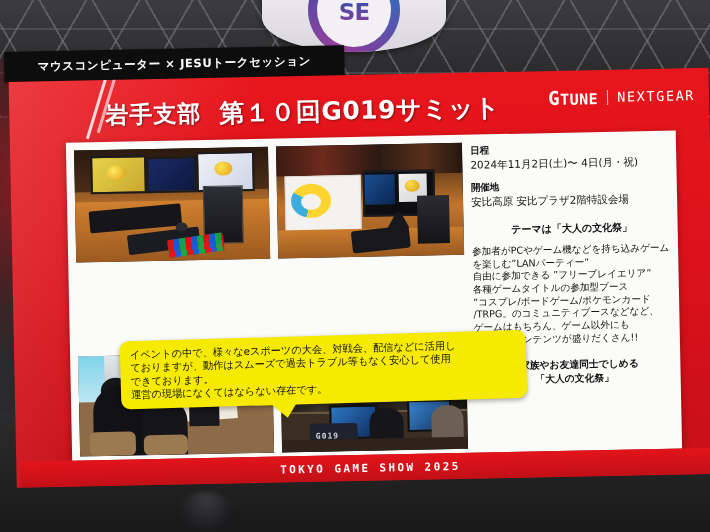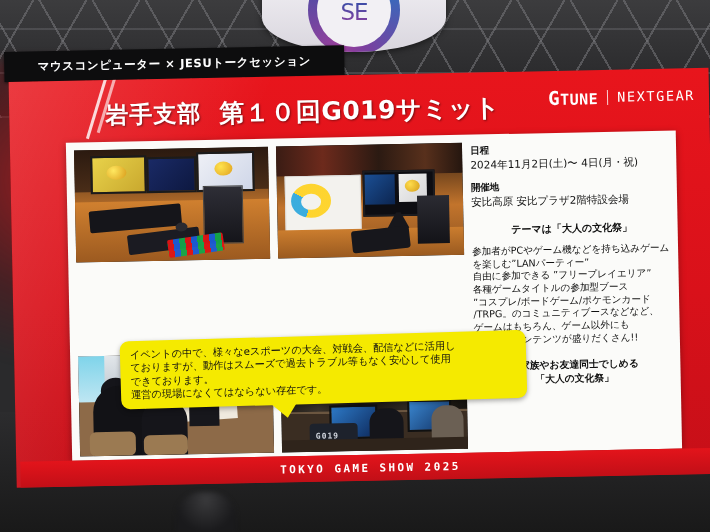--- a/index.html
+++ b/index.html
@@ -52,21 +52,21 @@
     position:absolute;left:50%;top:36px;transform:translate(-50%,-50%);
     width:74px;height:74px;border-radius:50%;
     border:9px solid transparent;
     background:
       linear-gradient(#f2f0f4,#f2f0f4) padding-box,
       conic-gradient(from 200deg,#9b3f9b,#3b4fa8 35%,#2f6fc0 60%,#7b3f9e 90%,#9b3f9b) border-box;
     clip-path:polygon(0 0,100% 0,100% 78%,78% 100%,0 100%);
   }
   .gse-text{
     position:absolute;left:50%;top:38px;transform:translate(-50%,-50%);
-    font-weight:normal;font-size:23px;letter-spacing:-1px;
+    font-weight:bold;font-size:23px;letter-spacing:-1px;
     background:linear-gradient(#2f4fa8,#8e3f9e);
     -webkit-background-clip:text;background-clip:text;color:transparent;text-align:center;
   }
 
   
   #slide{
     position:absolute;left:4px;top:52px;width:706px;height:436px;
     transform:rotate(-1.15deg);transform-origin:left top;
   }
 

